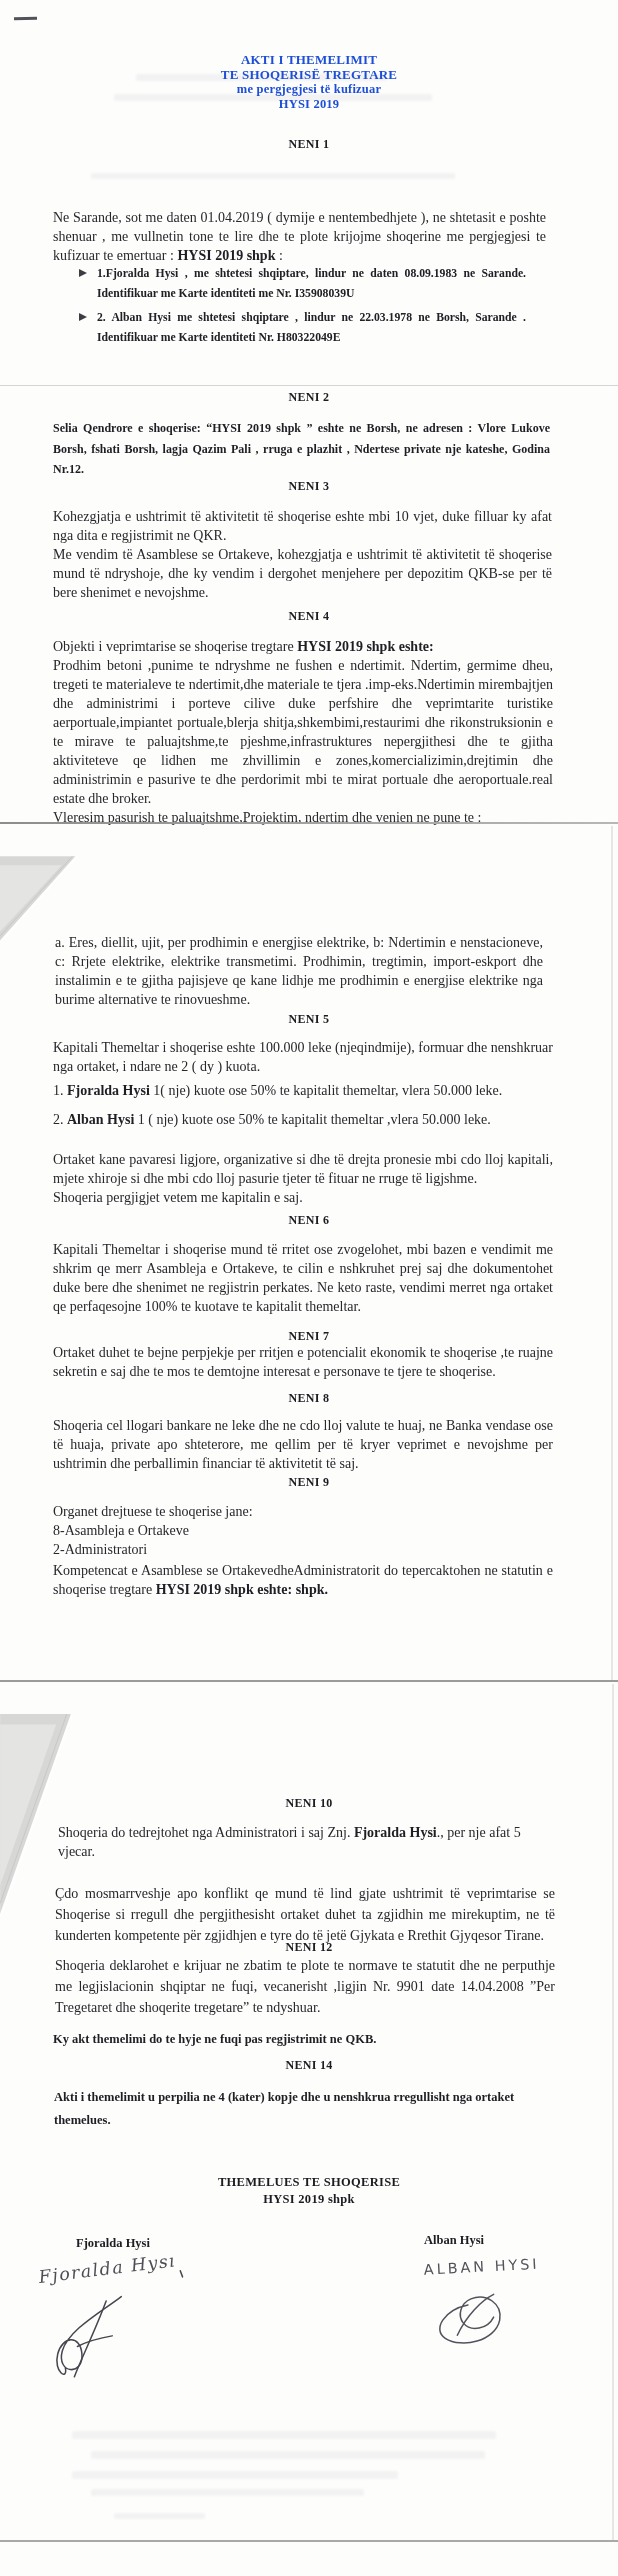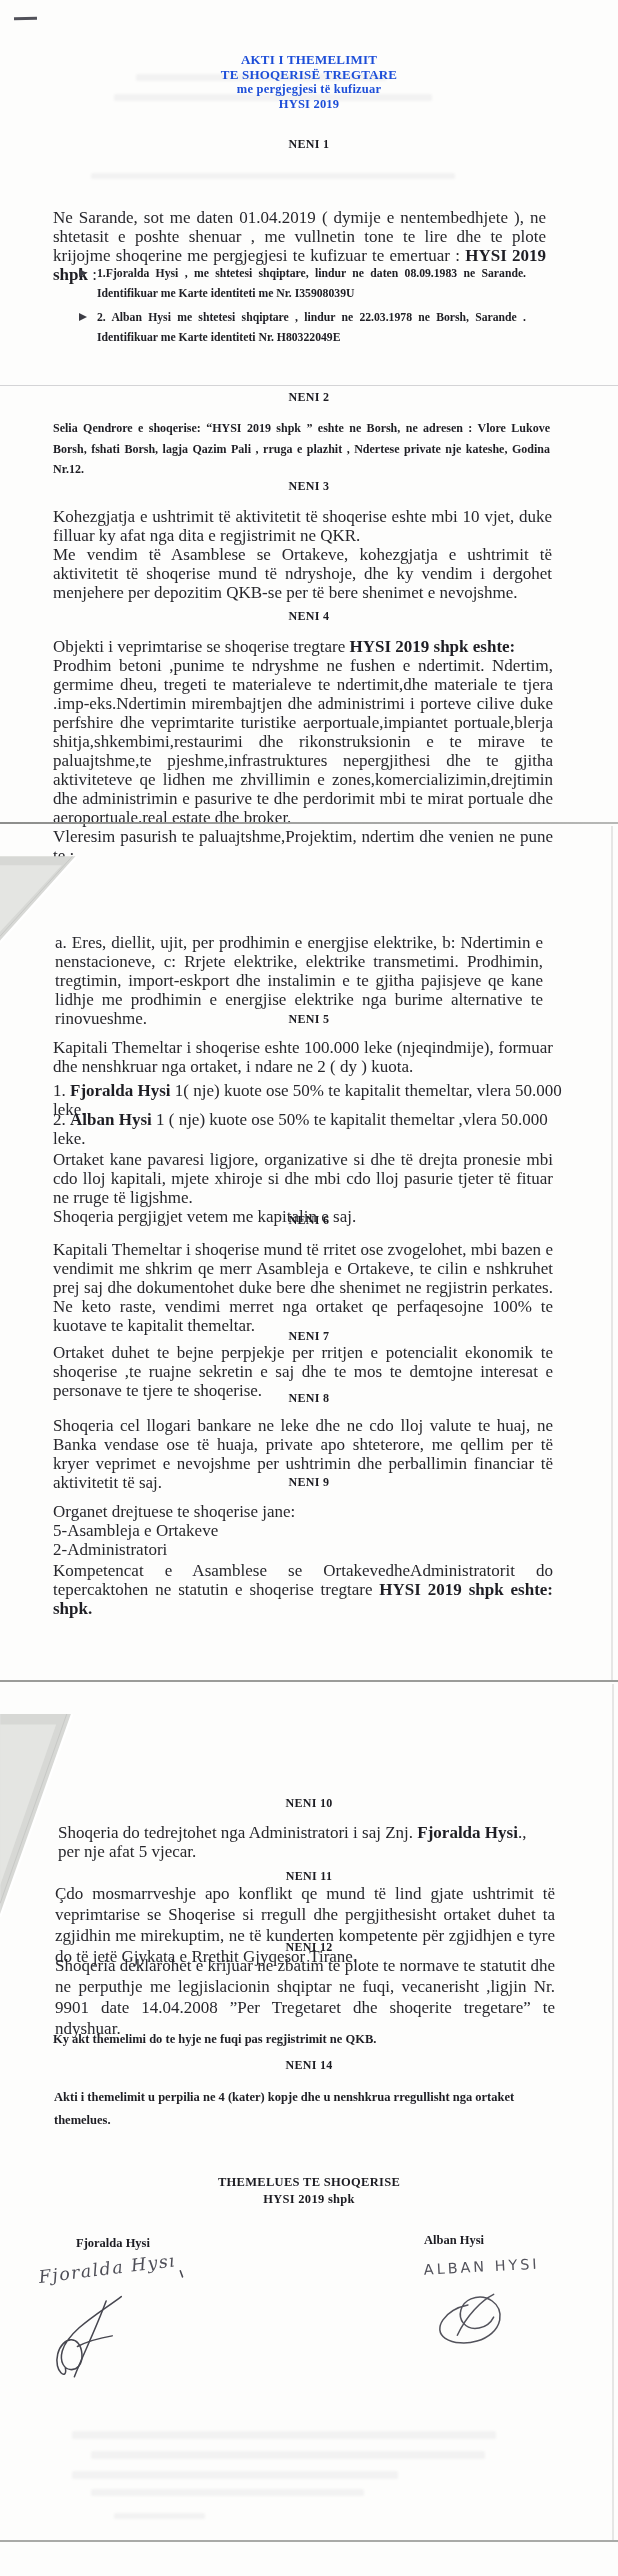--- a/index.html
+++ b/index.html
@@ -3,21 +3,21 @@
 <meta charset="utf-8">
 <style>
   html,body{margin:0;padding:0;background:#ffffff;}
   .scan{
     position:relative;width:618px;height:2576px;background:#fdfdfc;
     font-family:"Liberation Serif", serif;color:#26262b;overflow:hidden;
   }
   .abs{position:absolute;}
   .h{position:absolute;left:0;width:100%;text-align:center;font-weight:700;
      font-size:12px;color:#1c1c22;letter-spacing:0.3px;}
-  .p{position:absolute;font-size:17px;line-height:19px;text-align:justify;color:#27272c;}
+  .p{position:absolute;font-size:14px;line-height:19px;text-align:justify;color:#27272c;}
   .plain{text-align:left;}
   .b{font-weight:700;color:#1e1e24;}
   .title-line{position:absolute;left:0;width:100%;text-align:center;font-weight:700;
      font-size:13px;color:#1d4ed8;letter-spacing:0.2px;}
   .bullet{position:absolute;font-weight:700;font-size:11.7px;line-height:20px;
      text-align:justify;color:#202026;}
   .bullet .arrow{position:absolute;left:-18px;top:5.3px;width:0;height:0;
      border-top:4.5px solid transparent;border-bottom:4.5px solid transparent;
      border-left:8.3px solid #3c3c44;}
   .divider{position:absolute;left:0;width:100%;height:1.5px;background:#979895;}
@@ -108,21 +108,21 @@
 
   <div class="h" style="top:1329px;">NENI 7</div>
   <div class="p" style="left:53px;top:1343px;width:500px;">Ortaket duhet te bejne perpjekje per rritjen e potencialit ekonomik te shoqerise ,te ruajne sekretin e saj dhe te mos te demtojne interesat  e personave te tjere te shoqerise.</div>
 
   <div class="h" style="top:1391px;">NENI 8</div>
   <div class="p" style="left:53px;top:1416px;width:500px;">Shoqeria cel llogari bankare ne leke dhe ne cdo lloj valute te huaj, ne Banka vendase ose të huaja, private apo shteterore, me qellim per të kryer veprimet e nevojshme per ushtrimin dhe perballimin financiar të aktivitetit të saj.</div>
 
   <div class="h" style="top:1475px;">NENI 9</div>
   <div class="p plain" style="left:53px;top:1502px;width:500px;">
     <span>Organet drejtuese te shoqerise jane:</span><br>
-    <span>5-Asambleja e Ortakeve</span><br>
+    <span>8-Asambleja e Ortakeve</span><br>
     <span>2-Administratori</span>
   </div>
   <div class="p" style="left:53px;top:1561px;width:500px;">
     <span>Kompetencat e Asamblese se OrtakevedheAdministratorit do tepercaktohen ne statutin e shoqerise tregtare </span><span class="b">HYSI 2019  shpk  eshte: shpk.</span>
   </div>
 
   <div class="divider" style="top:1680px;background:#9b9c99;"></div>
 
   <svg class="abs" style="left:0;top:1714px;" width="76" height="206" viewBox="0 0 100 272">
     <polygon points="0,0 95,0 0,268" fill="#d7d8d5"></polygon>
@@ -130,21 +130,20 @@
     <line x1="95" y1="0" x2="0" y2="268" stroke="#ffffff" stroke-width="3"></line>
     <line x1="88" y1="0" x2="0" y2="250" stroke="#c2c3c0" stroke-width="1"></line>
   </svg>
   <div class="edge-line" style="left:612px;top:1684px;height:856px;"></div>
 
   <div class="h" style="top:1796px;">NENI 10</div>
   <div class="p plain" style="left:58px;top:1823px;width:493px;">
     <span>Shoqeria do tedrejtohet nga Administratori i saj Znj. </span><span class="b">Fjoralda  Hysi</span><span>., per  nje afat 5 vjecar.</span>
   </div>
 
-  <div class="h" style="top:1869px;">NENI 11</div>
   <div class="p" style="left:55px;top:1883px;width:500px;line-height:21px;">Çdo mosmarrveshje apo konflikt qe mund të lind gjate ushtrimit të veprimtarise se Shoqerise si rregull dhe pergjithesisht ortaket duhet ta zgjidhin me mirekuptim, ne të kunderten kompetente për zgjidhjen e tyre do të jetë Gjykata e Rrethit Gjyqesor Tirane.</div>
 
   <div class="h" style="top:1940px;">NENI 12</div>
   <div class="p" style="left:55px;top:1955px;width:500px;line-height:21px;">Shoqeria deklarohet e krijuar ne zbatim te plote te normave te statutit dhe ne perputhje me legjislacionin shqiptar ne fuqi, vecanerisht ,ligjin Nr. 9901 date  14.04.2008 ”Per Tregetaret dhe shoqerite tregetare” te ndyshuar.</div>
 
   <div class="p b plain" style="left:53px;top:2030px;width:515px;font-size:12.5px;">Ky akt themelimi do te hyje ne fuqi pas regjistrimit ne QKB.</div>
 
   <div class="h" style="top:2058px;">NENI 14</div>
   <div class="p b plain" style="left:54px;top:2086px;width:491px;font-size:12.5px;line-height:23px;">Akti i themelimit u perpilia ne 4 (kater) kopje  dhe u nenshkrua rregullisht nga ortaket themelues.</div>
 

